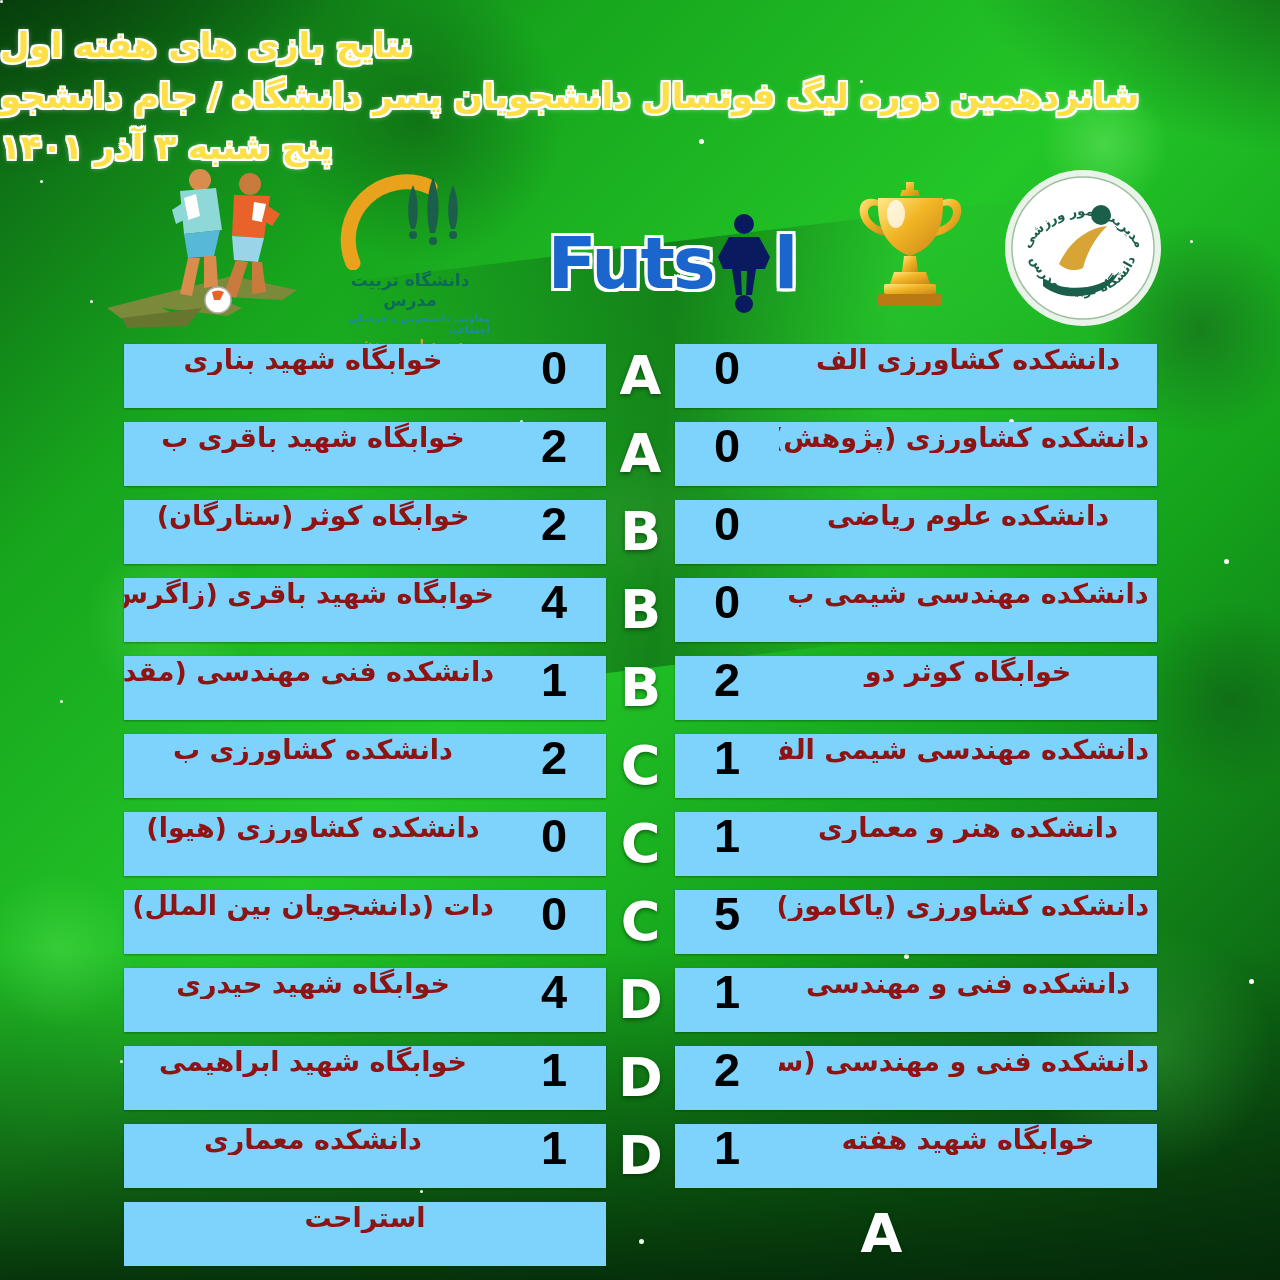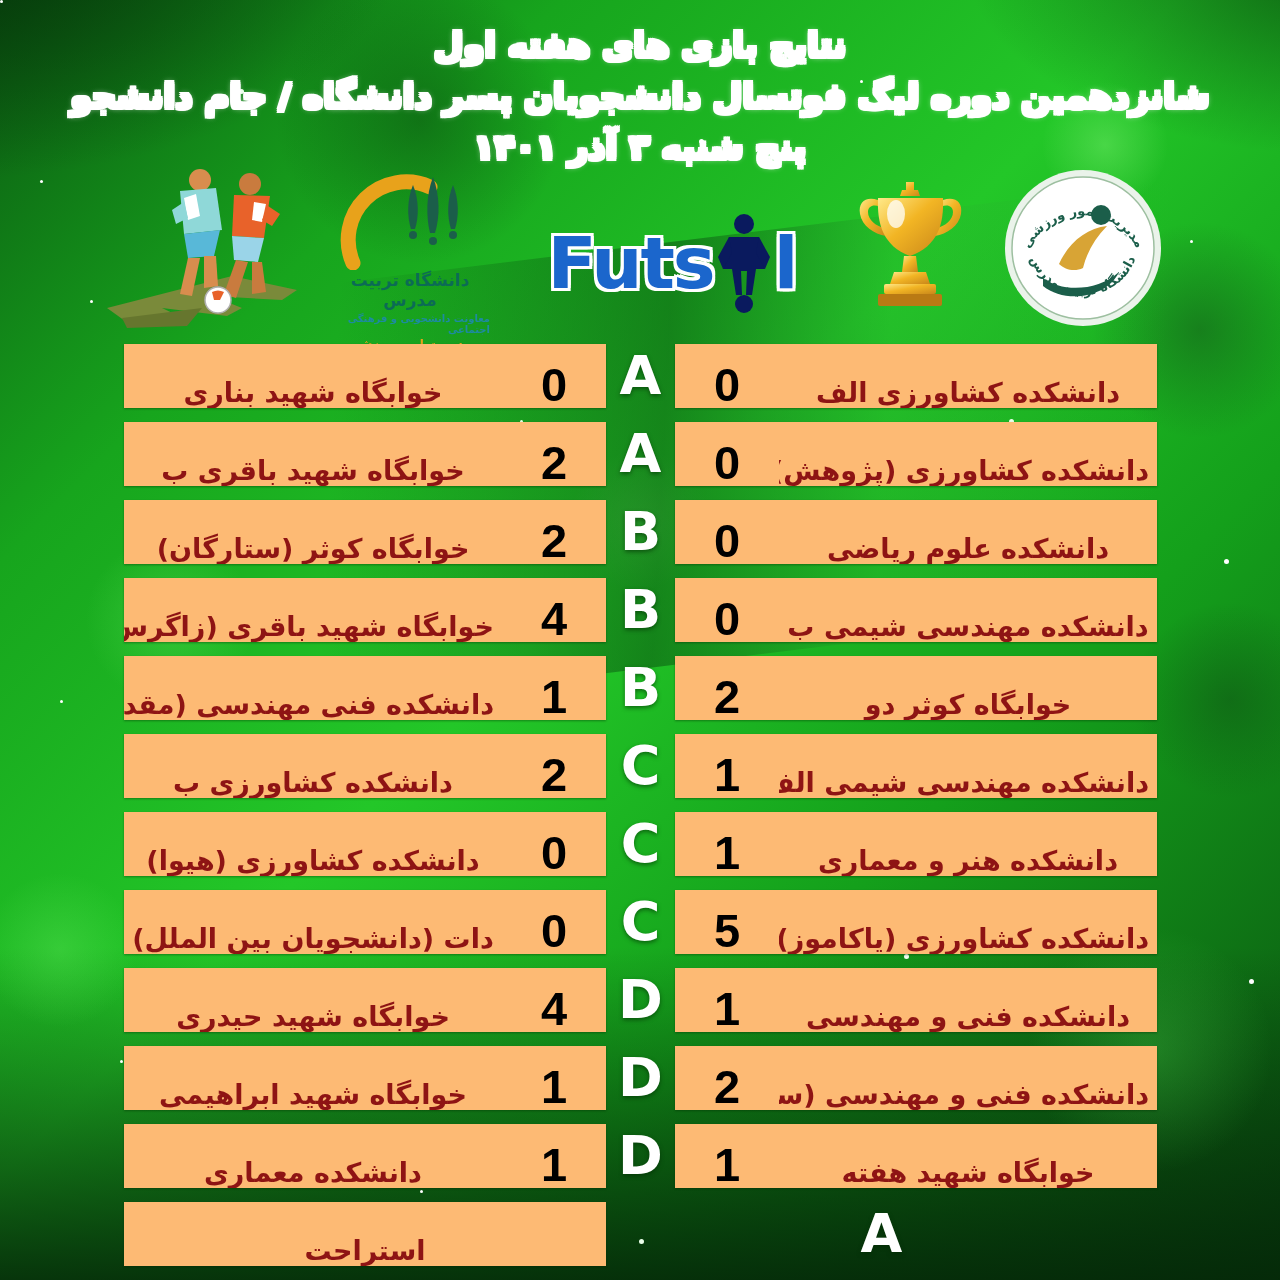--- a/index.html
+++ b/index.html
@@ -34,22 +34,22 @@
       240px 90px 0 1px #eaffea, 90px 300px 0 0 #fff, 160px 480px 0 1px #dfffdf,
       60px 700px 0 0 #fff, 210px 860px 0 1px #eaffea, 120px 1060px 0 0 #fff,
       330px 990px 0 1px #fff, 520px 420px 0 0 #eaffea, 700px 140px 0 1px #fff,
       860px 80px 0 0 #fff, 1010px 420px 0 1px #eaffea, 1190px 240px 0 0 #fff,
       1225px 560px 0 1px #fff, 1140px 830px 0 0 #eaffea, 1250px 980px 0 1px #fff,
       1060px 1160px 0 0 #fff, 640px 1240px 0 1px #eaffea, 420px 1190px 0 0 #fff,
       905px 955px 0 1px #f2fff2, 40px 180px 0 0 #fff;
   }
   
   .header{
-    position:absolute;top:20px;left:0;width:100%;text-align:center;direction:rtl;
-    color:#ffffff;font-weight:bold;line-height:1.5;
+    position:absolute;top:20px;left:0;width:100%;text-align:left;direction:rtl;
+    color:#fde047;font-weight:bold;line-height:1.5;
   }
   .header .h-line{
     font-size:34px;
     text-shadow:
       -2px -2px 0 #fff, 2px -2px 0 #fff, -2px 2px 0 #fff, 2px 2px 0 #fff,
       0 -2px 0 #fff, 0 2px 0 #fff, -2px 0 0 #fff, 2px 0 0 #fff, 0 0 6px rgba(255,255,255,.8);
   }
   
   .logo-band{position:absolute;left:0;top:150px;width:100%;height:195px;}
   .players{position:absolute;left:92px;top:8px;width:230px;height:180px;}
@@ -69,21 +69,21 @@
   }
   .trophy{position:absolute;left:848px;top:30px;width:125px;height:140px;}
   .circle-logo{position:absolute;left:1003px;top:18px;width:160px;height:160px;}
   
   .table{
     position:absolute;left:124px;top:344px;width:1033px;
     display:flex;flex-direction:column;gap:14px;
   }
   .row{display:flex;height:64px;}
   .teambox{
-    width:482px;background:#fdba74;display:flex;align-items:flex-end;
+    width:482px;background:#7dd3fc;display:flex;align-items:flex-start;
     box-shadow:0 1px 2px rgba(0,40,0,.4);
   }
   .gcell{flex:1;display:flex;align-items:center;justify-content:center;}
   .gletter{
     color:#fff;font-size:54px;font-weight:bold;line-height:1;
     text-shadow:0 2px 4px rgba(0,40,0,.55);
   }
   .tname{
     flex:1;text-align:center;direction:rtl;color:#8e1414;font-weight:bold;font-size:27px;
     padding:0 8px;white-space:nowrap;overflow:hidden;

